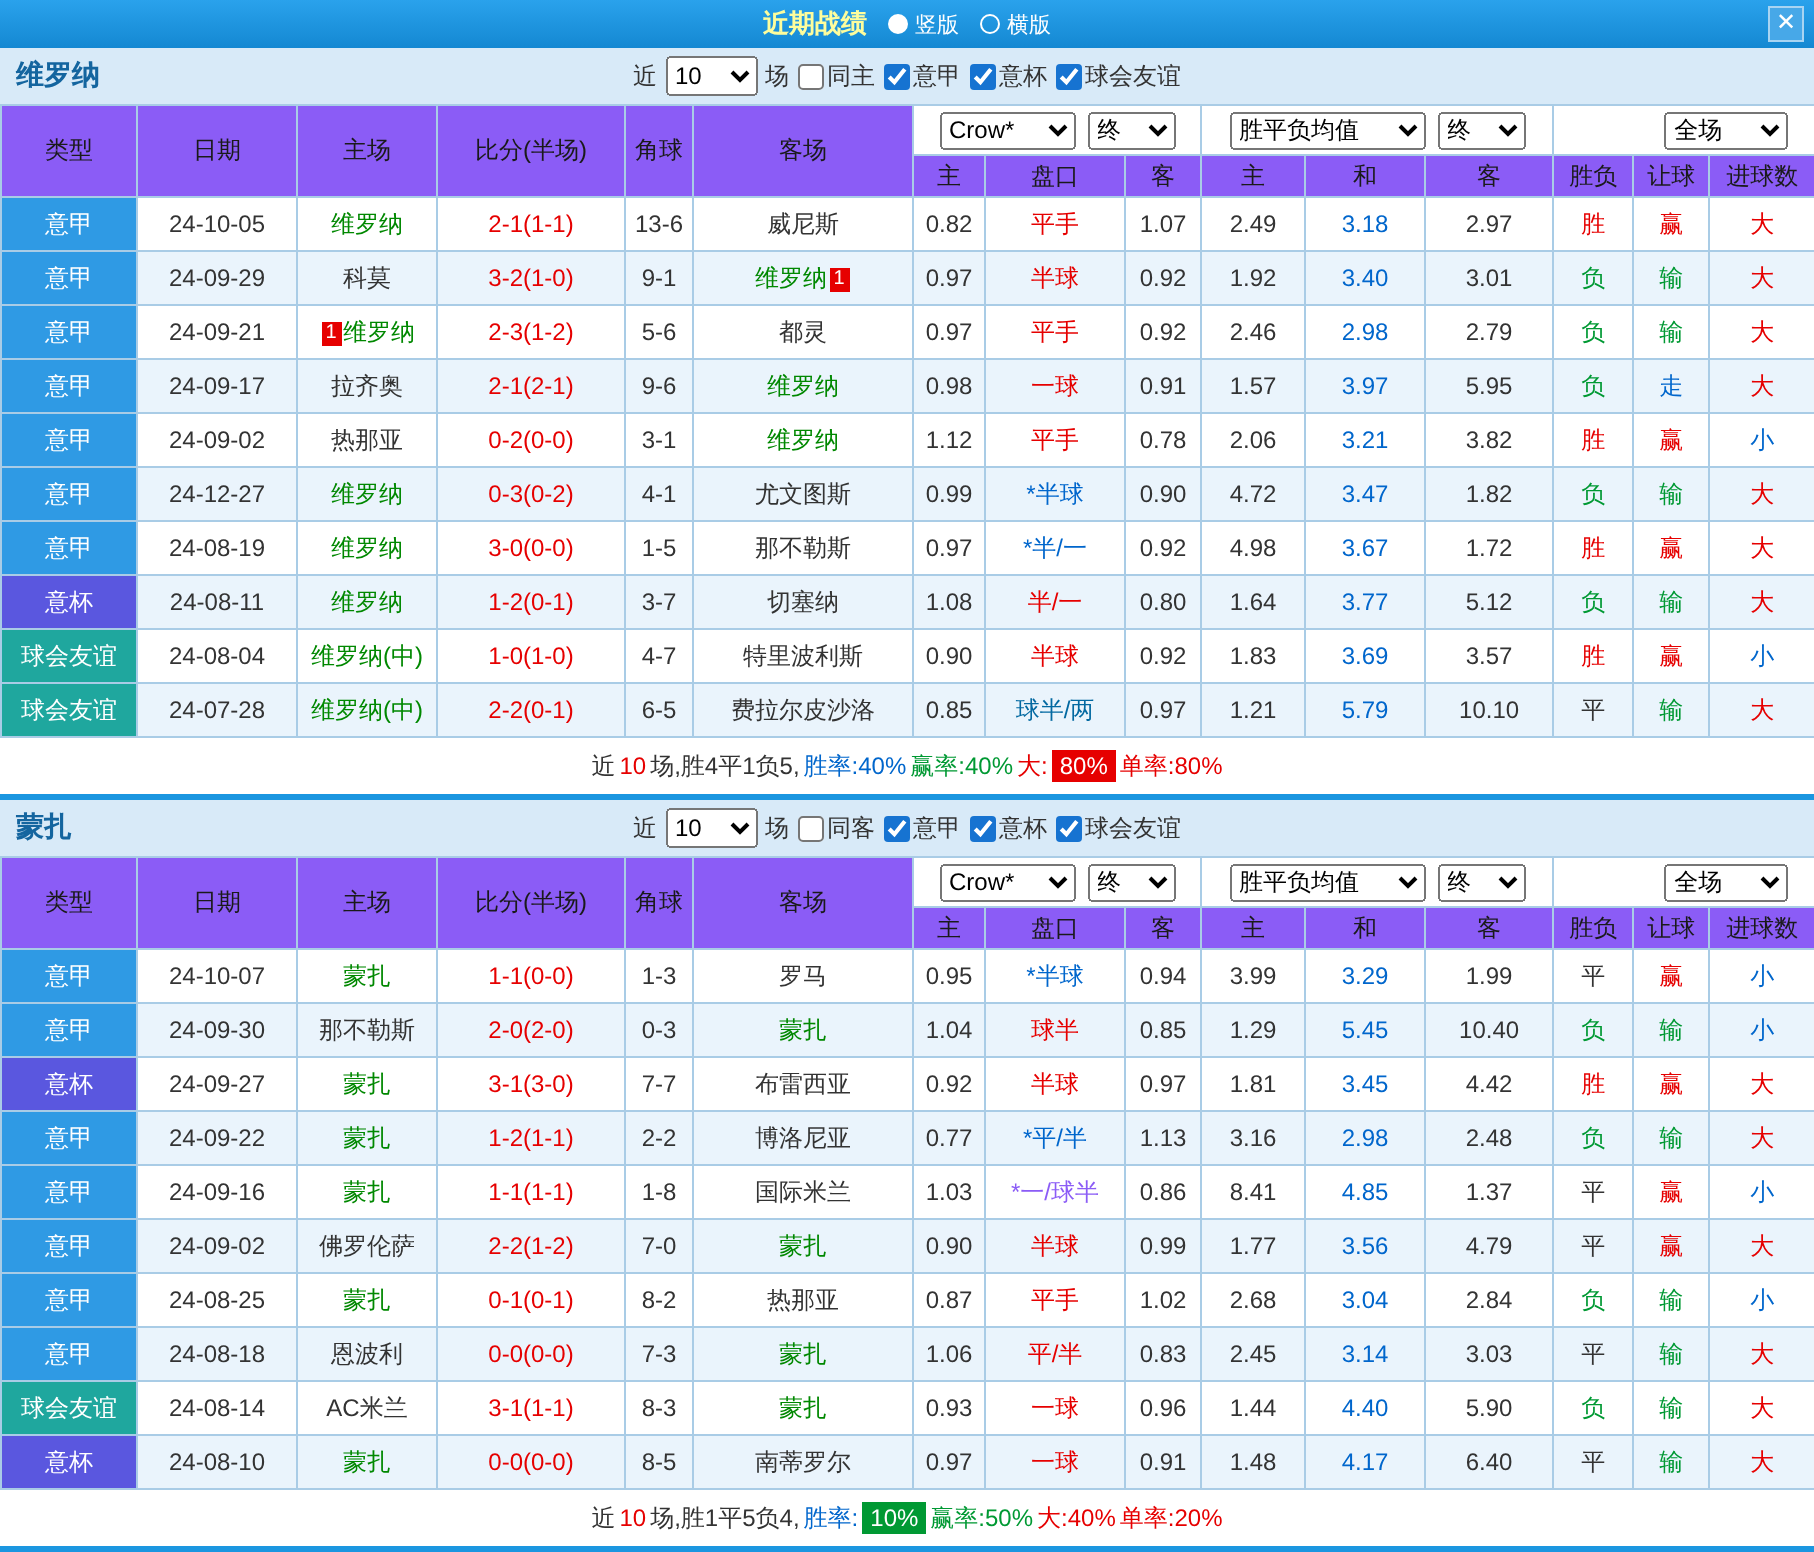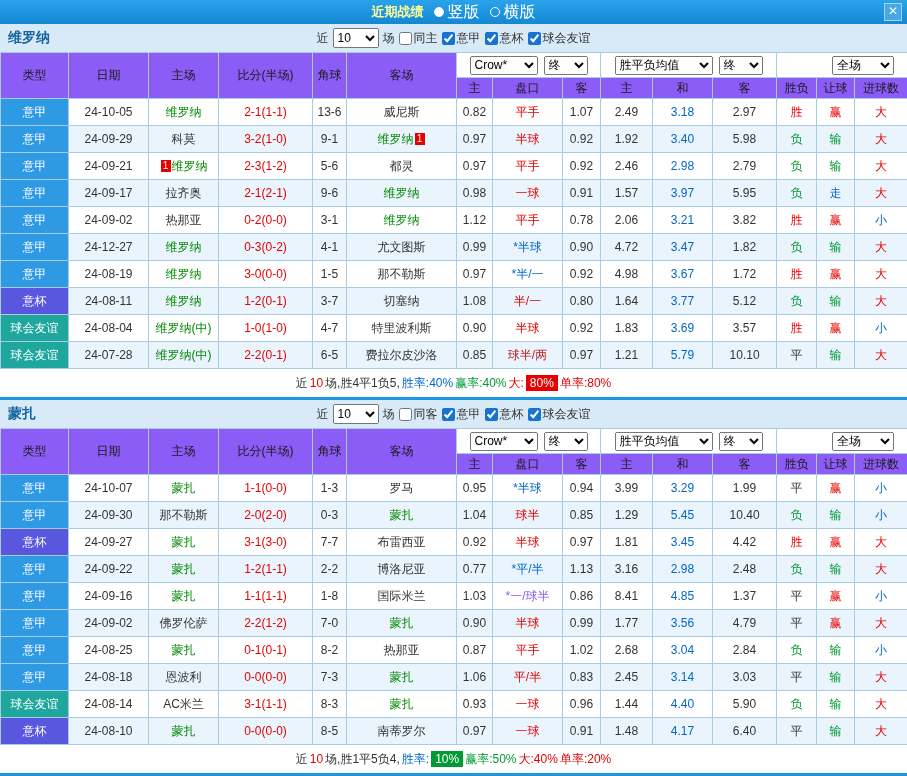--- a/index.html
+++ b/index.html
@@ -2,21 +2,21 @@
 <html><head>
 <meta charset="utf-8">
 <style>
   *{box-sizing:border-box;margin:0;padding:0}
   html,body{width:907px}
   body{font-family:"Liberation Sans","DejaVu Sans",sans-serif;font-size:12px;color:#333;background:#fff}
 
   
   .titlebar{position:relative;height:24px;background:linear-gradient(#2aa2ec,#1488d2);display:flex;align-items:center;justify-content:center;gap:10px;color:#fff}
   .win-title{color:#fdfd9d;font-weight:bold;font-size:13px}
-  .radio-label{display:inline-flex;align-items:center;gap:4px;cursor:pointer;font-size:16px}
+  .radio-label{display:inline-flex;align-items:center;gap:4px;cursor:pointer;font-size:11px}
   .radio{display:inline-block;width:10px;height:10px;border:1px solid #fff;border-radius:50%;background:transparent}
   .radio.filled{background:#fff}
   .close-btn{position:absolute;right:5px;top:3px;width:18px;height:18px;background:#47a8e8;border:1px solid #a8d4f2;color:#fff;text-align:center;line-height:15px;font-size:12px;cursor:pointer}
 
   
   .strip{position:relative;height:28px;background:#d8eaf8;display:flex;align-items:center;justify-content:center}
   .team{position:absolute;left:8px;font-size:14px;font-weight:bold;color:#14659f}
   .filters{display:flex;align-items:center;gap:4px}
   .filters label{display:inline-flex;align-items:center;gap:2px;cursor:pointer}
   .filters input[type=checkbox]{width:13px;height:13px;accent-color:#1673d1;margin:0}
@@ -165,21 +165,21 @@
           <td>24-09-29</td>
           <td><span class="">科莫</span></td>
           <td class="score">3-2(1-0)</td>
           <td>9-1</td>
           <td><span class="focus">维罗纳</span><span class="badge">1</span></td>
           <td>0.97</td>
           <td style="color:#e60000">半球</td>
           <td>0.92</td>
           <td>1.92</td>
           <td class="draw">3.40</td>
-          <td>5.98</td>
+          <td>3.01</td>
           <td style="color:#009933">负</td>
           <td style="color:#009933">输</td>
           <td style="color:#e60000">大</td>
         </tr>
         <tr>
           <td class="type-cell" style="background:#2f9ae4">意甲</td>
           <td>24-09-21</td>
           <td><span class="badge">1</span><span class="focus">维罗纳</span></td>
           <td class="score">2-3(1-2)</td>
           <td>5-6</td>
@@ -297,21 +297,21 @@
           <td style="color:#0066cc">小</td>
         </tr>
         <tr>
           <td class="type-cell" style="background:#1fa79e">球会友谊</td>
           <td>24-07-28</td>
           <td><span class="focus">维罗纳(中)</span></td>
           <td class="score">2-2(0-1)</td>
           <td>6-5</td>
           <td><span class="">费拉尔皮沙洛</span></td>
           <td>0.85</td>
-          <td style="color:#b91c1c">球半/两</td>
+          <td style="color:#0369a1">球半/两</td>
           <td>0.97</td>
           <td>1.21</td>
           <td class="draw">5.79</td>
           <td>10.10</td>
           <td style="color:#333333">平</td>
           <td style="color:#009933">输</td>
           <td style="color:#e60000">大</td>
         </tr>
       </tbody>
   </table>

